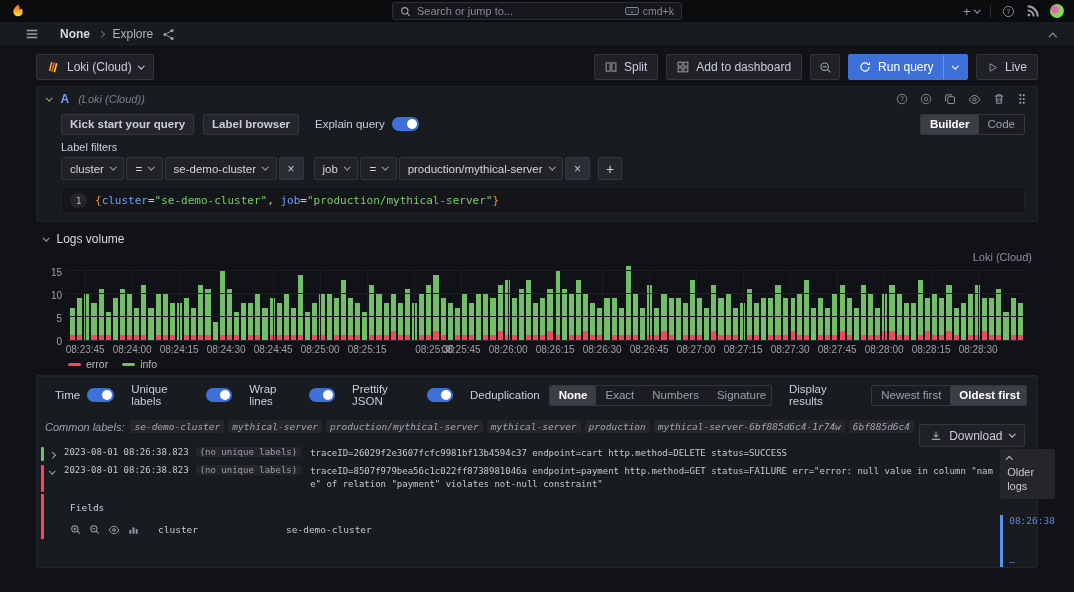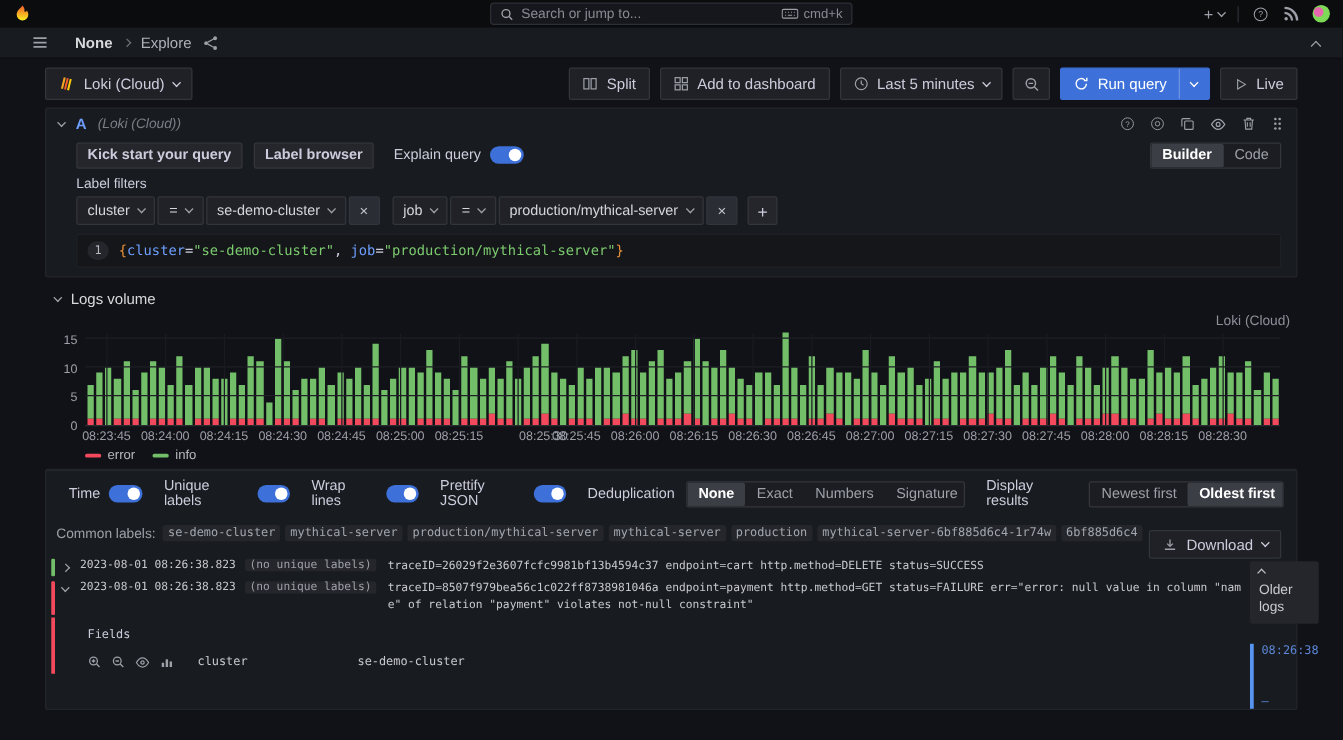--- a/index.html
+++ b/index.html
@@ -116,21 +116,21 @@
   
   .panel.logs { margin-top:8px; }
   .logs-title { text-align:center; height:26px; line-height:26px; font-size:13px; color:#d8d9da; }
   .logs-controls { display:flex; align-items:center; gap:17px; padding:6px 10px 7px 18px;
     border-top:1px solid #22252b; }
   .toggle-item { display:flex; align-items:center; gap:7px; }
   .toggle-label { font-size:11.5px; font-weight:500; }
   .ded-label { font-size:11.5px; font-weight:500; margin-right:-8px; }
   .ctrl-right { margin-left:auto; display:flex; align-items:center; gap:9px; }
   .logs-meta { padding:3px 10px 6px 8px; position:relative; font-size:11px; }
-  .meta-line { display:flex; align-items:center; gap:6px; margin-top:3px; flex-wrap:nowrap; }
+  .meta-line { display:flex; align-items:center; gap:6px; margin-top:3px; flex-wrap:nowrap;font-style:italic; }
   .meta-label { color:#9da0a8; white-space:nowrap; }
   .lbadge { background:#24262c; color:#a2a6ad; padding:1px 4px; border-radius:2px;
     font-family:"DejaVu Sans Mono",monospace; font-size:9.5px; white-space:nowrap; }
   .meta-val { color:#a2a6ad; font-family:"DejaVu Sans Mono",monospace; font-size:10.5px; }
   .gap30 { width:20px; }
   .download-btn { position:absolute; right:12px; top:10px; }
   .logs-body { display:flex; padding:6px 8px 0 4px; }
   .logs-rows { flex:1; font-family:"DejaVu Sans Mono",monospace; font-size:9px;
     color:#c8c9d0; }
   .log-row { display:flex; align-items:flex-start; padding:2px 0; cursor:pointer; }
@@ -261,30 +261,20 @@
     <span class="btn">
       <span class="ic">
         <svg width="12" height="12" viewBox="0 0 16 16" fill="none" stroke="currentColor" stroke-width="1.3">
             <rect x="1.5" y="1.5" width="5.3" height="5.3"></rect>
             <rect x="9.2" y="1.5" width="5.3" height="5.3"></rect>
             <rect x="1.5" y="9.2" width="5.3" height="5.3"></rect>
             <rect x="9.2" y="9.2" width="5.3" height="5.3"></rect>
           </svg>
       </span>
       <span>Add to dashboard</span>
-    </span>
-    <span class="btn">
-      <span class="ic">
-        <svg width="12" height="12" viewBox="0 0 16 16" fill="none" stroke="currentColor" stroke-width="1.3">
-            <circle cx="8" cy="8" r="6.3"></circle>
-            <path d="M8 4.5V8l2.5 1.6"></path>
-          </svg>
-      </span>
-      <span>Last 5 minutes</span>
-      <i class="chev d sm"></i>
     </span>
     <span class="btn icbtn">
       <span class="ic">
         <svg width="13" height="13" viewBox="0 0 16 16" fill="none" stroke="currentColor" stroke-width="1.4">
             <circle cx="7" cy="7" r="4.6"></circle>
             <line x1="10.6" y1="10.6" x2="14" y2="14"></line>
             <line x1="4.8" y1="7" x2="9.2" y2="7"></line>
           </svg>
       </span>
     </span>

